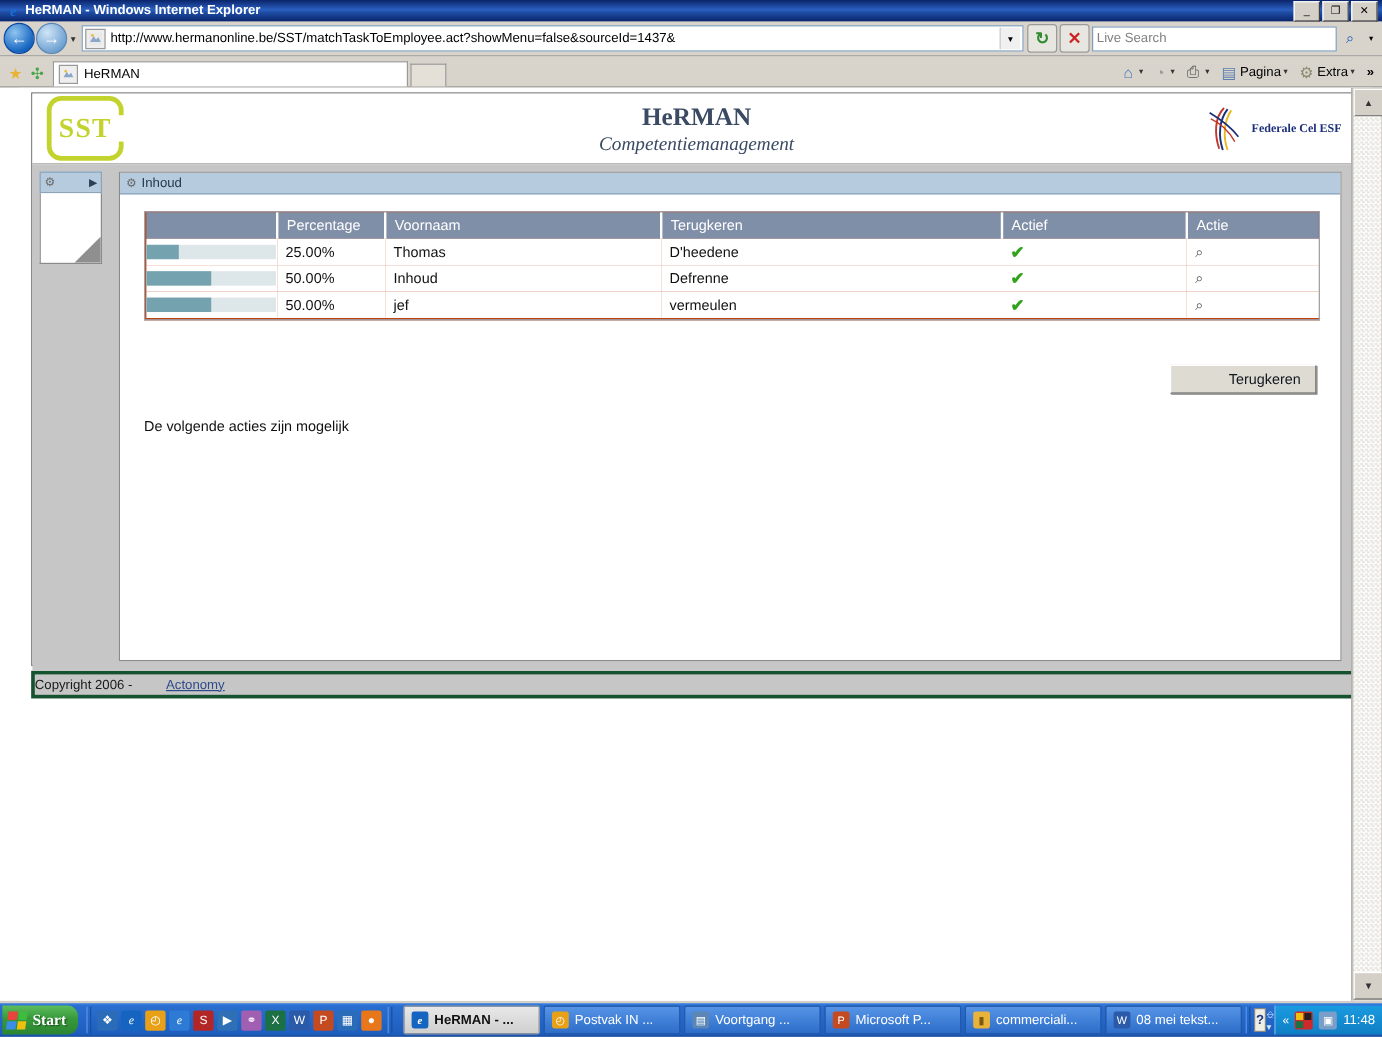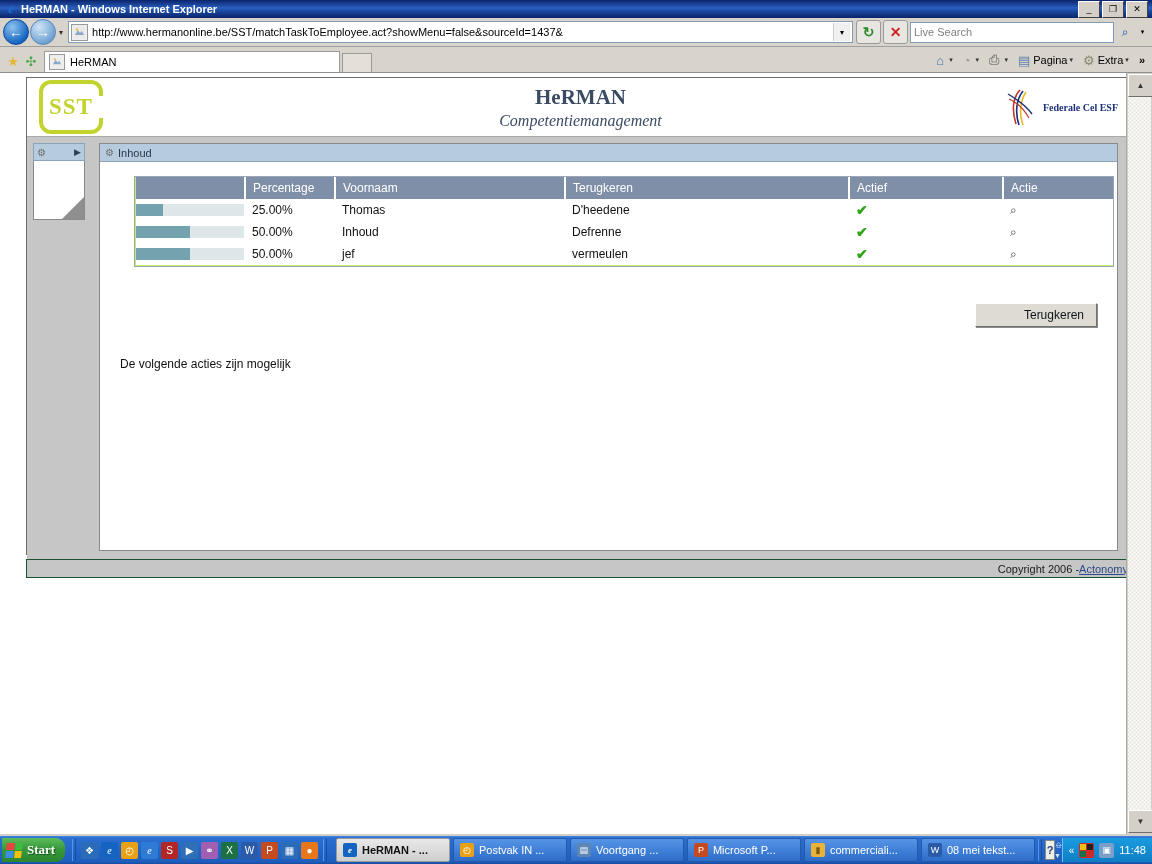--- a/index.html
+++ b/index.html
@@ -153,46 +153,46 @@
   table.grid { border-collapse: collapse; width: 977px; margin-left:1px; }
   table.grid th {
     background:#808fa8; color:#fff; font-weight:normal; font-size:12px;
     text-align:left; padding: 4px 7px; border-right: 2px solid #fff; height:14px;
   }
   table.grid th:last-child { border-right:none; }
   table.grid td {
     font-size:12px; color:#111; padding: 3px 7px; height:16px; background:#fff;
   }
   table.grid tr.data-row td { border: none; }
-  .grid-wrap { border:1px solid #9aa6b5; display:inline-block; background:#bef264; padding-bottom:1px;margin-left:14px;}
+  .grid-wrap { border:1px solid #9aa6b5; display:inline-block; background:#c2410c; padding-bottom:1px;}
   .bar-cell { width: 108px; padding: 3px 0 3px 0 !important; }
   .bar-track { width: 108px; height: 12px; background:#dde6e8; }
   .bar-fill { height: 12px; background:#74a2ae; }
   .pct-cell { width: 74px; }
   .voornaam-cell { width: 214px; }
   .familienaam-cell { width: 268px; }
   .actief-cell { width: 138px; text-align:left; }
   .check { color:#31a31b; font-size:14px; font-weight:bold; }
   .magnifier { color:#555; font-size:12px; }
 
   .btn-row { text-align:right; width:977px; margin-top:32px; }
   .btn {
     display:inline-block; min-width:96px; padding: 4px 12px;
     background:#dedbd2; border:1px solid; border-color:#fff #707070 #707070 #fff;
     font-size:12px; color:#10161f; box-shadow: 1px 1px 0 #8a8a8a;
   }
 
-  .actions-note { margin-top: 30px; font-size:12px; color:#111;}
+  .actions-note { margin-top: 20px; font-size:12px; color:#111;}
   .actions-list { margin: 16px 0 0 26px; padding:0; }
   .actions-list li { font-size:12px; color:#111; list-style: disc; }
 
   .footer-bar {
-    margin: 4px 8px 0 10px; height: 17px; border:1px solid #14532d;
-    background:#c6c6c6; display:flex; align-items:center; justify-content:flex-end;
-    padding-right: 6px; font-size:11px; color:#1a1a1a;
+    margin: 4px 8px 0 10px; height: 17px; border:3px solid #14532d;
+    background:#c6c6c6; display:flex; align-items:center; justify-content:flex-start;
+    padding-right: 6px; font-size:11px; color:#1a1a1a;gap:28px;
   }
   .footer-bar a { color:#2d4a8a; text-decoration:underline; }
 
   
   .vscroll {
     position:absolute; right:0; top:0; width:25px; height:761px; background:#d4d0c8;
     border-left:1px solid #a8a8a8;
   }
   .vs-btn {
     width:23px;height:21px;margin:1px; background:#d4d0c8;

